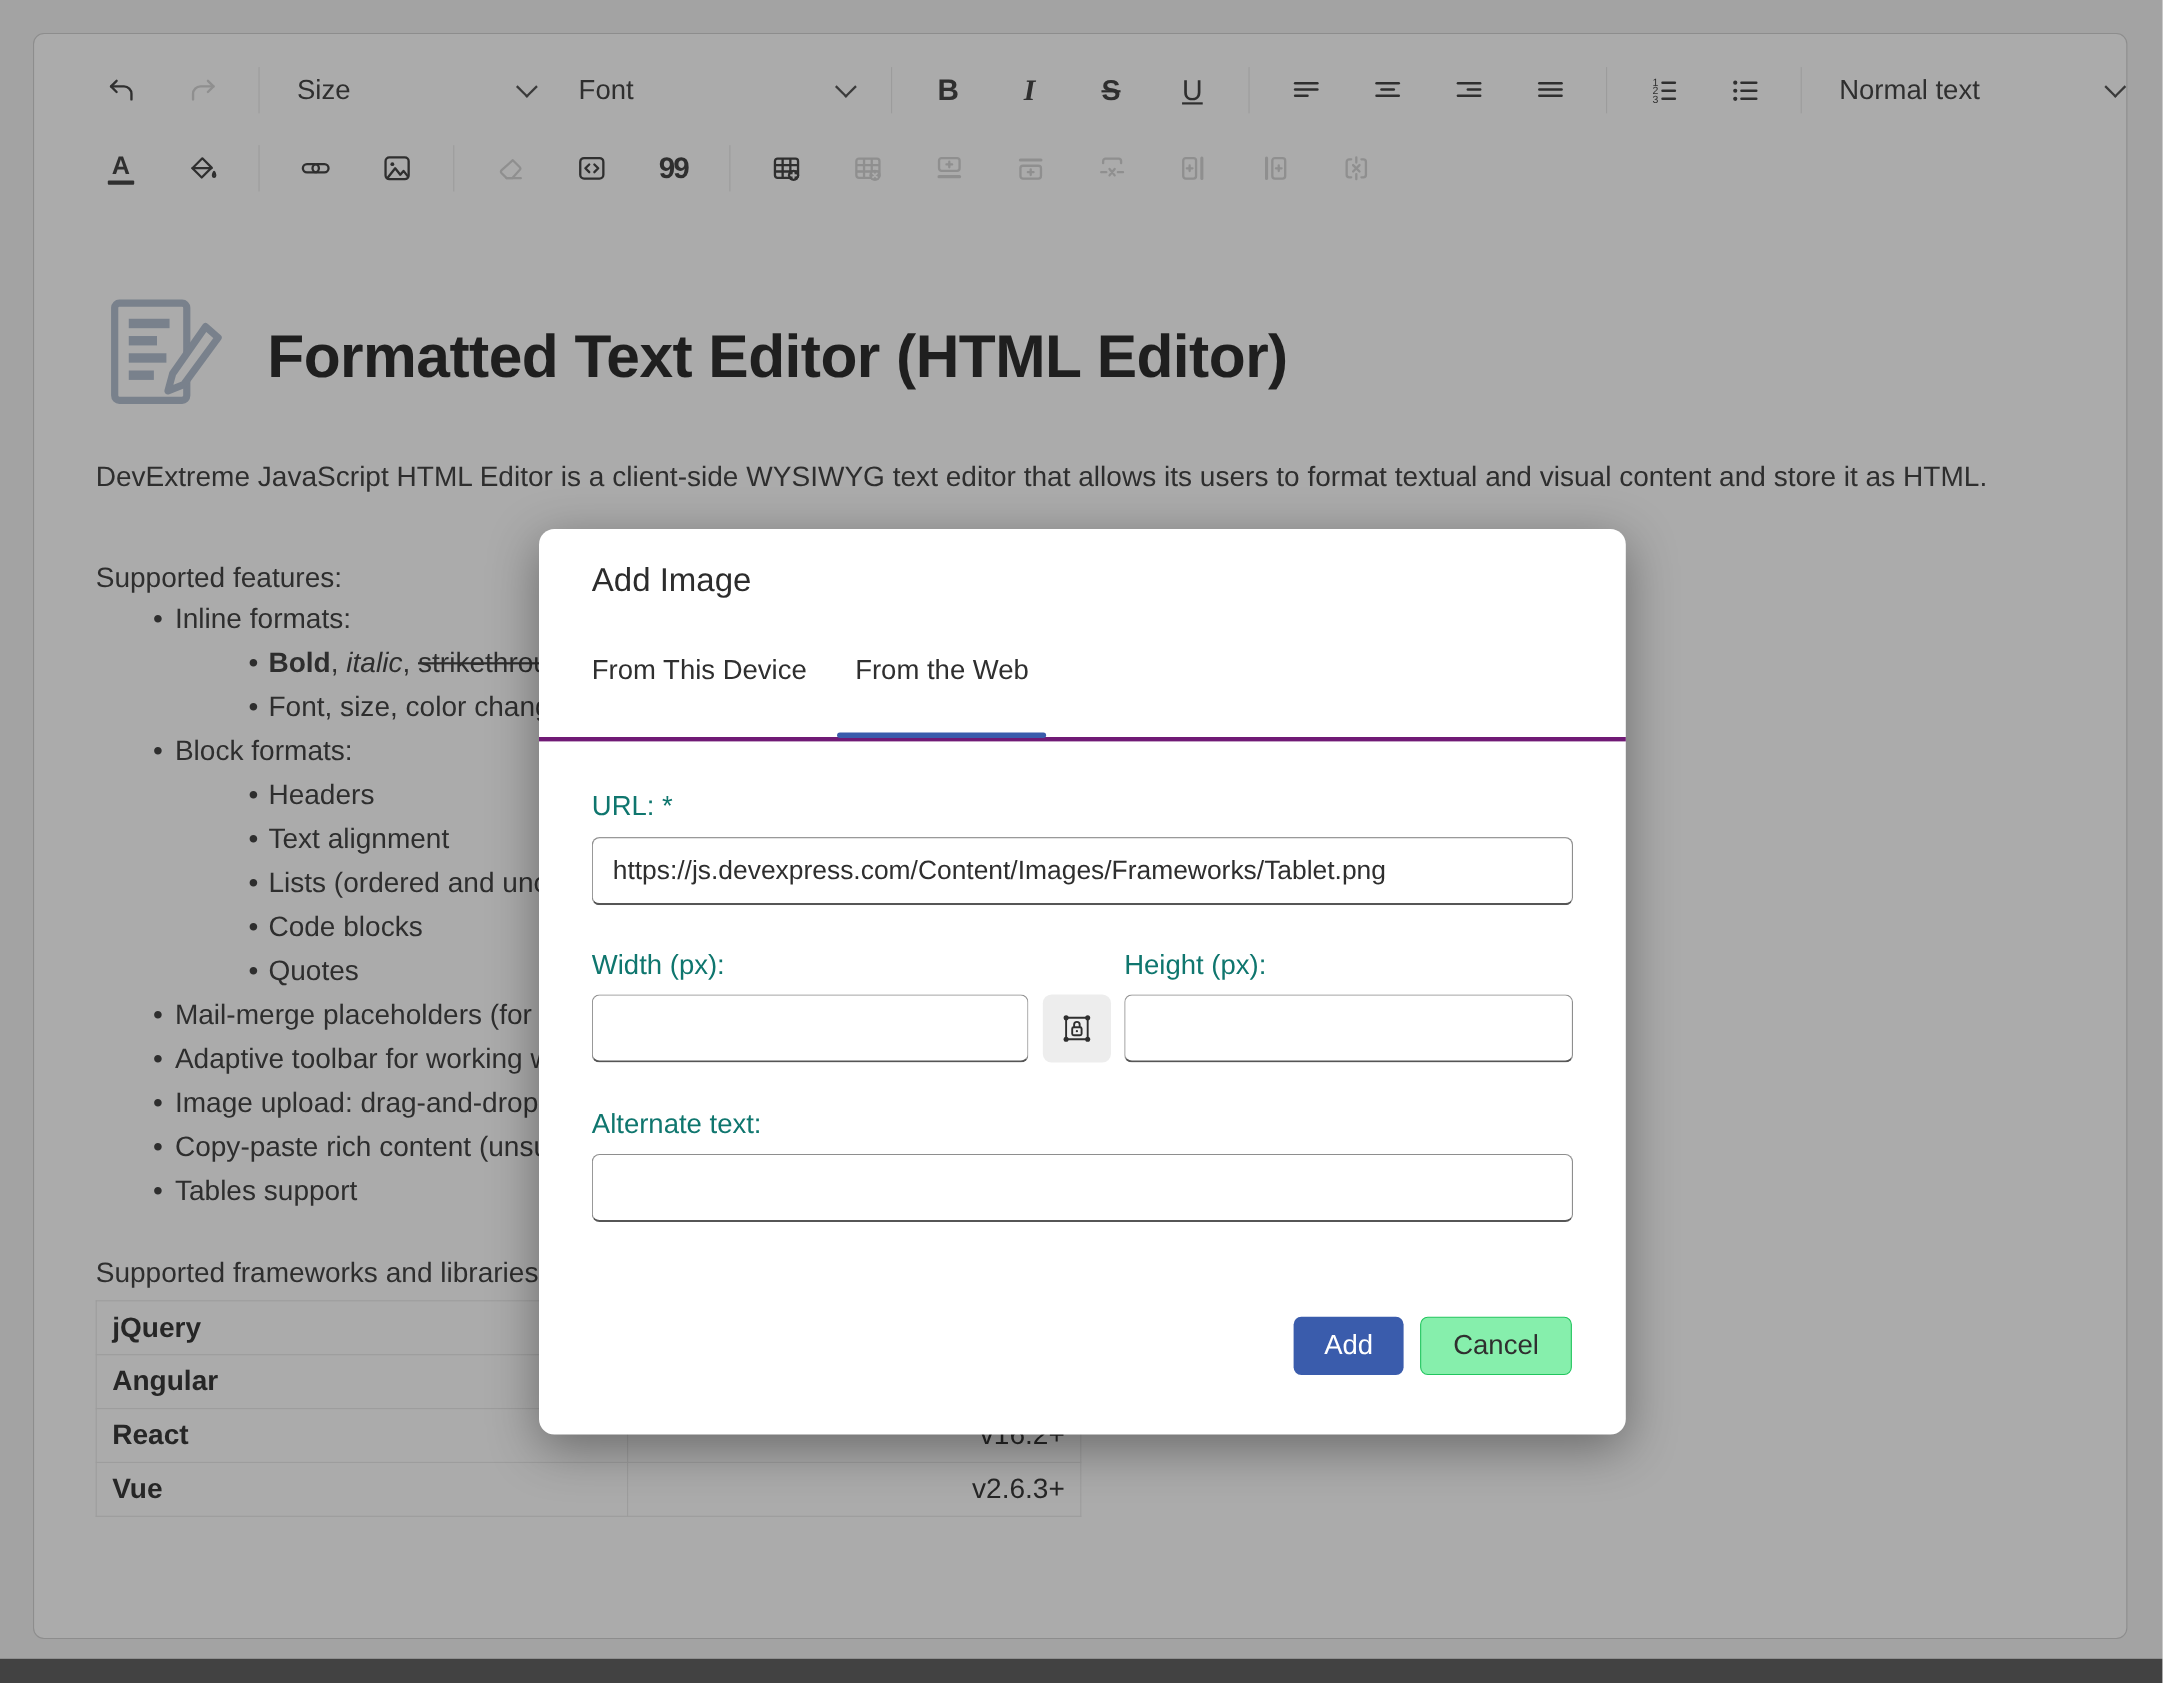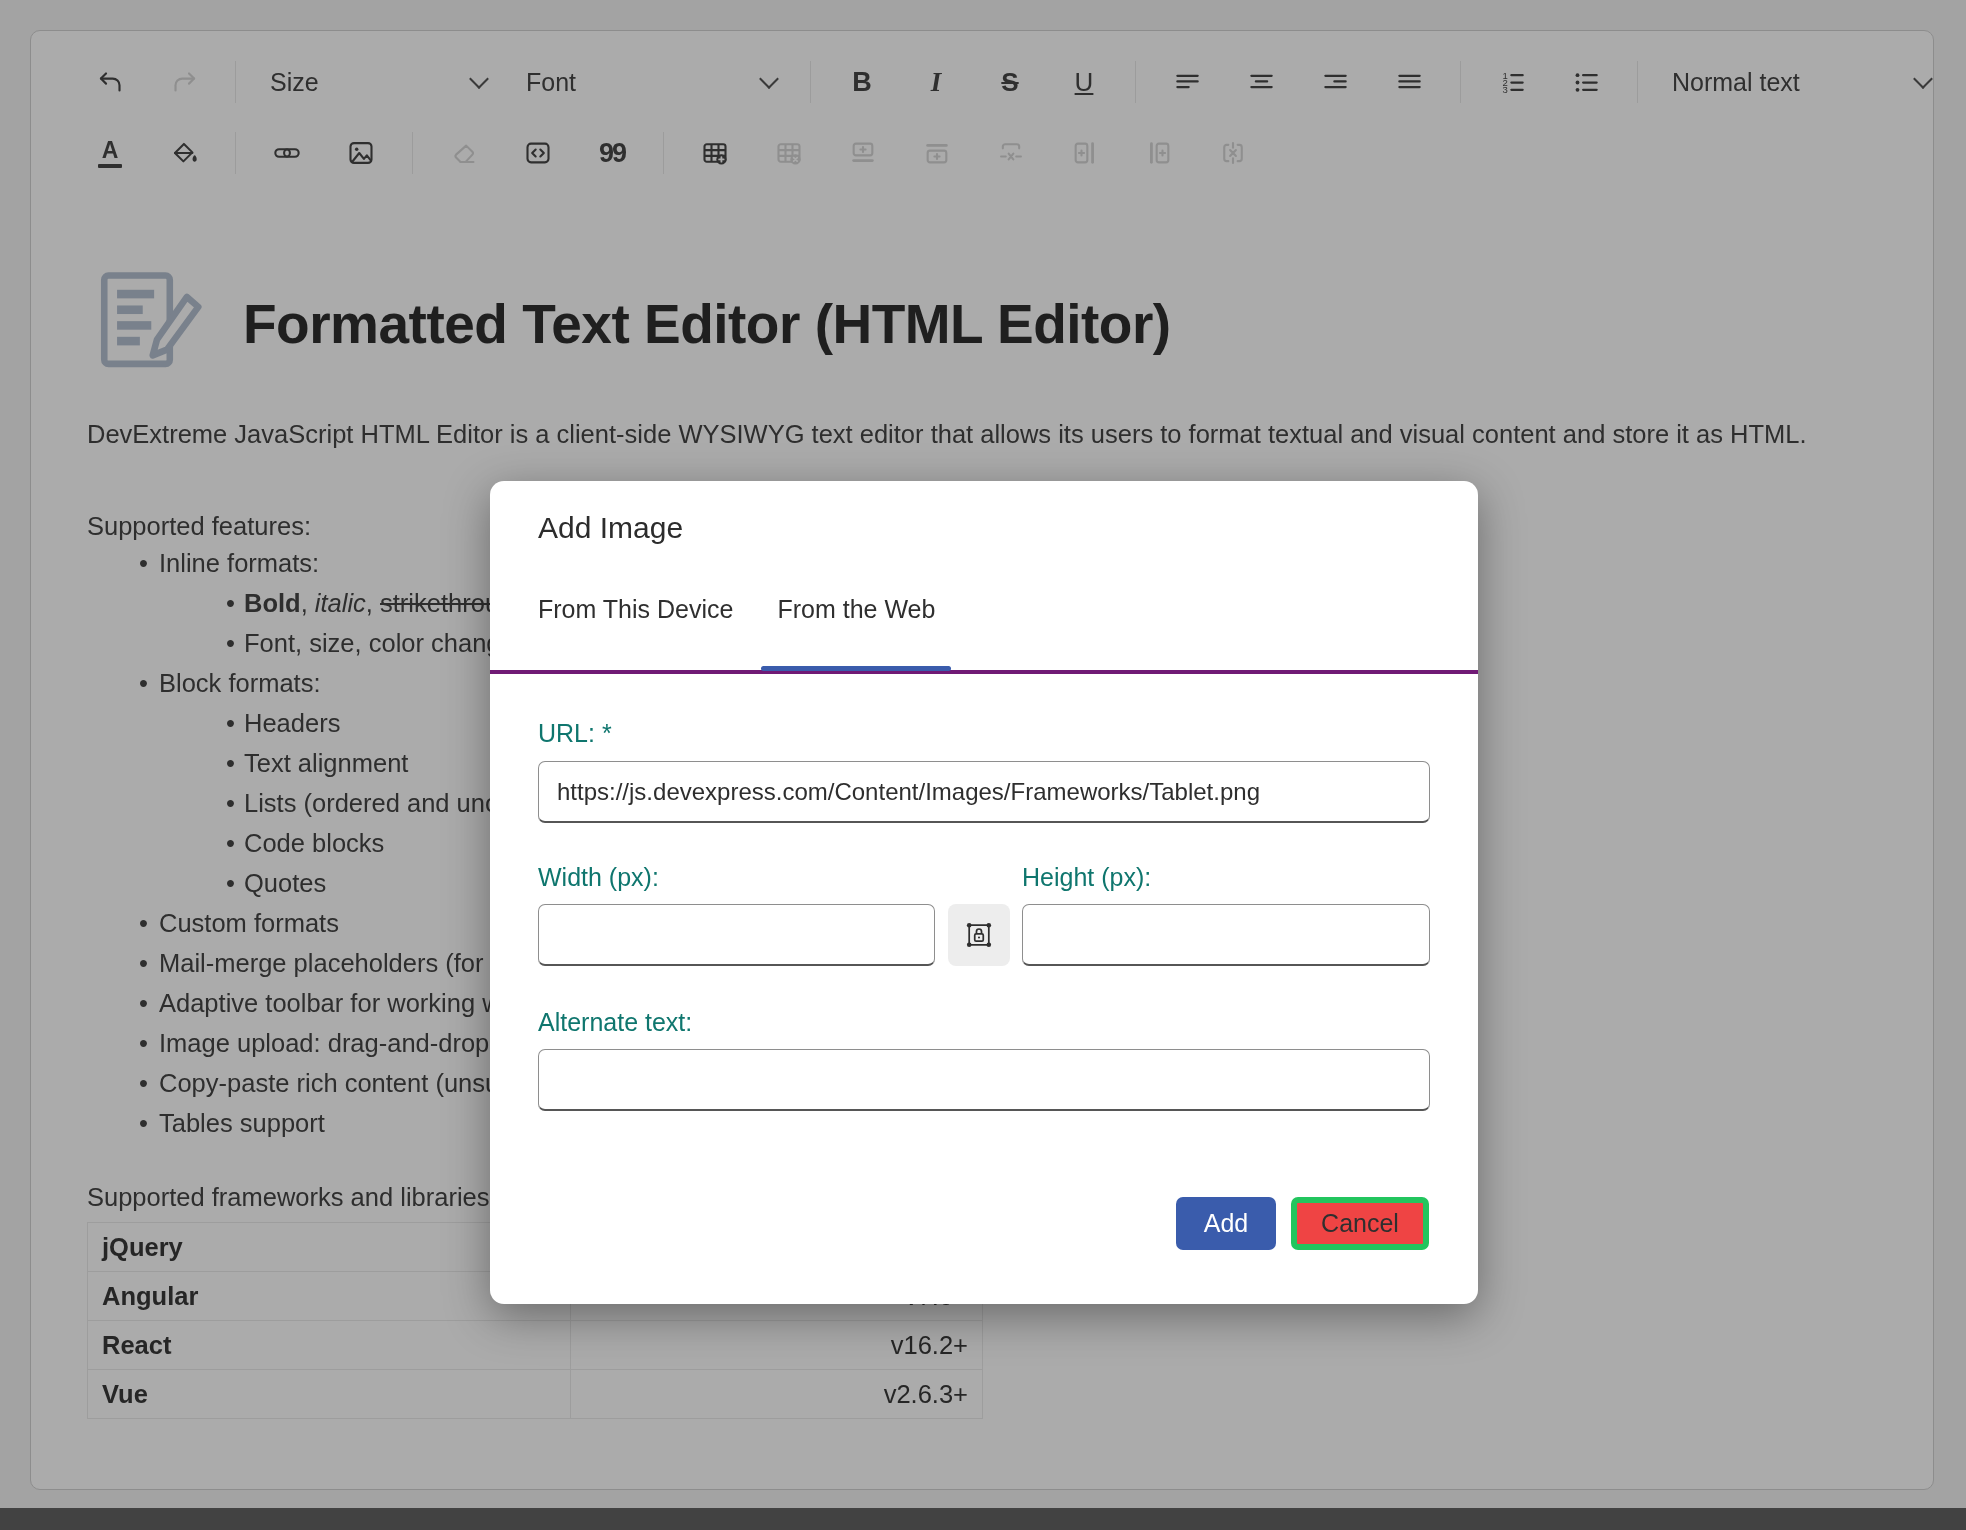--- a/index.html
+++ b/index.html
@@ -64,21 +64,21 @@
   .lbl-url{left:48px;top:238px;} .inp-url{left:48px;top:280px;width:892px;}
   .lbl-w{left:48px;top:382px;} .lbl-h{left:532px;top:382px;}
   .inp-w{left:48px;top:423px;width:397px;} .inp-h{left:532px;top:423px;width:408px;}
   .lock-btn{position:absolute;left:458px;top:423px;width:62px;height:62px;background:#ededed;
             border:none;border-radius:8px;display:flex;align-items:center;justify-content:center;
             color:#2f2f2f;cursor:pointer;}
   .lbl-alt{left:48px;top:527px;} .inp-alt{left:48px;top:568px;width:892px;}
   .dlg-btn{position:absolute;top:716px;height:53px;border-radius:7px;font-size:25px;cursor:pointer;
            font-family:"Liberation Sans",sans-serif;}
   .btn-add{left:686px;width:100px;border:none;color:#ffffff;}
-  .btn-cancel{left:801px;width:138px;background:#ef4444;border:6px solid #22c55e;color:#2f2f2f;}
+  .btn-cancel{left:801px;width:138px;background:#86efac;border:1px solid #22c55e;color:#2f2f2f;}
   
   #bottom-strip{position:absolute;left:0;bottom:0;width:100%;height:22px;background:#424242;}
 </style>
 </head>
 <body>
 
 <div id="page">
   <div id="editor">
 
     <div class="trow trow1">
@@ -306,21 +306,20 @@
       <div id="features-list">
           <div class="li lv1">Inline formats:</div>
           <div class="li lv2"><b>Bold</b>, <i>italic</i>, <s>strikethrough text</s></div>
           <div class="li lv2">Font, size, color changes</div>
           <div class="li lv1">Block formats:</div>
           <div class="li lv2">Headers</div>
           <div class="li lv2">Text alignment</div>
           <div class="li lv2">Lists (ordered and unordered)</div>
           <div class="li lv2">Code blocks</div>
           <div class="li lv2">Quotes</div>
-          <div class="li lv1">Custom formats</div>
           <div class="li lv1">Mail-merge placeholders (for example, %username%)</div>
           <div class="li lv1">Adaptive toolbar for working with images</div>
           <div class="li lv1">Image upload: drag-and-drop images</div>
           <div class="li lv1">Copy-paste rich content (unsupported formats are removed)</div>
           <div class="li lv1">Tables support</div>
         </div>
       <div class="fw-head">Supported frameworks and libraries:</div>
       <table class="fw">
           <tbody id="fw-tbody">
             <tr>

